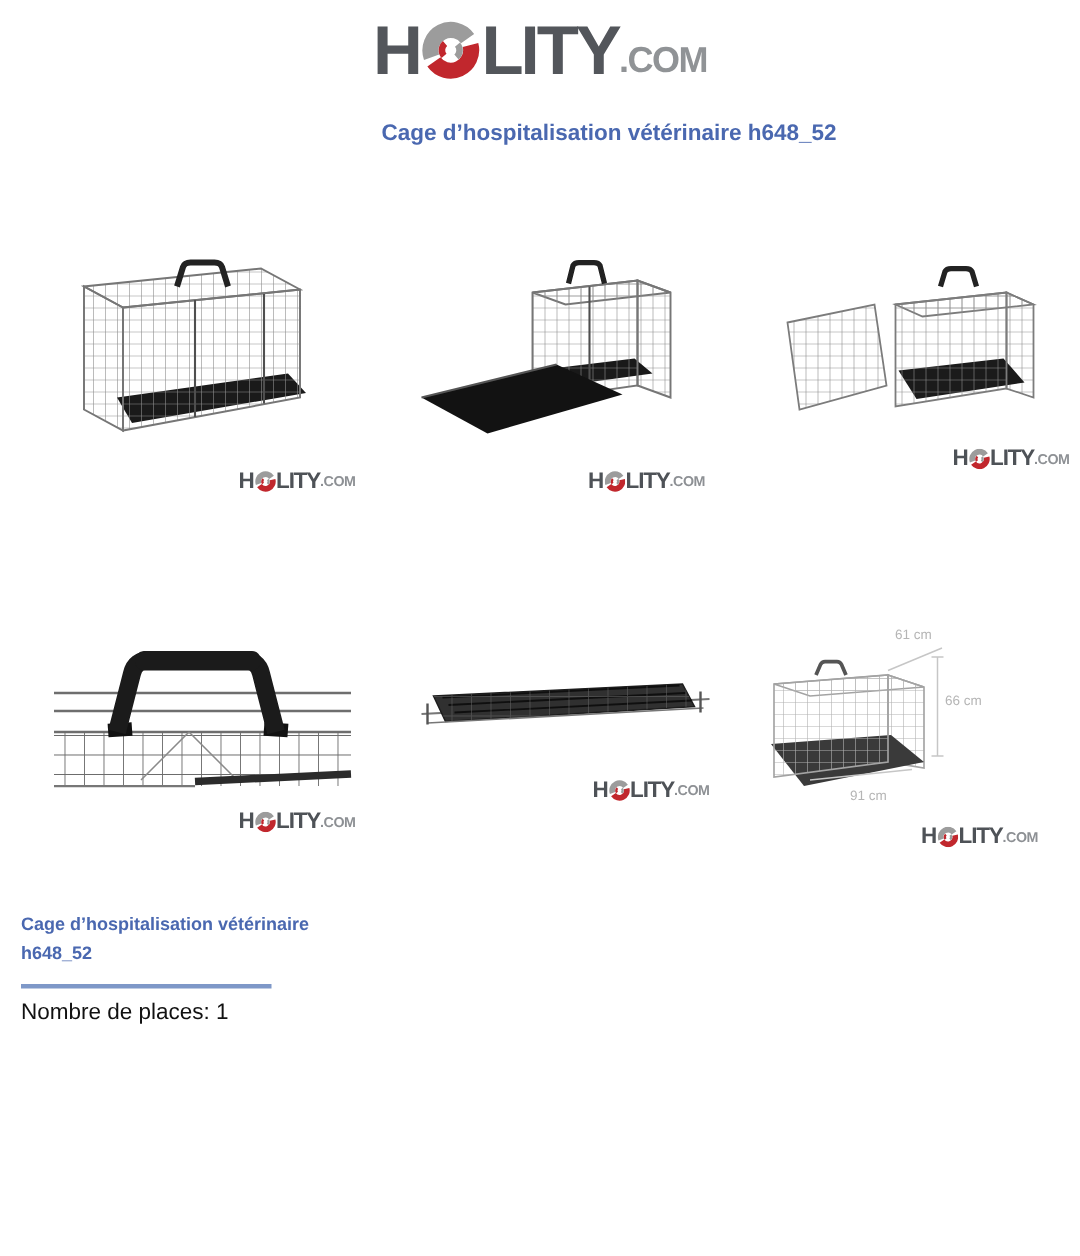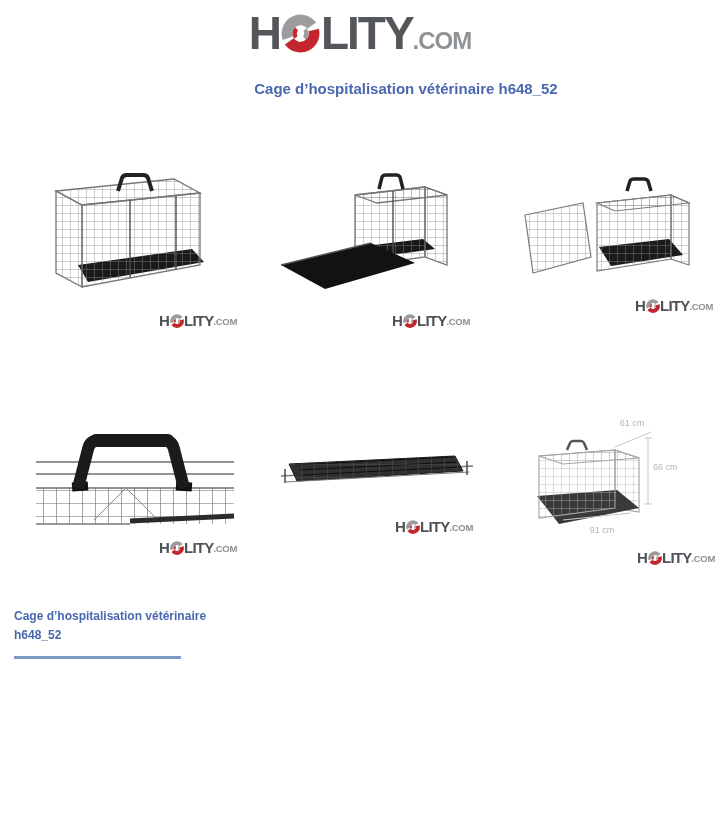--- a/index.html
+++ b/index.html
@@ -16,21 +16,21 @@
   .page-title{position:absolute;top:80px;left:0;width:720px;text-align:center;
     font-size:15px;font-weight:bold;color:#4a68b0;margin:0;padding-left:46px;}
   
   .cell{position:absolute;margin:0;padding:0;}
   .cell svg.photo{display:block;}
   #c1{left:30px;top:165px;width:210px;height:163px;}
   #c2{left:275px;top:165px;width:210px;height:163px;}
   #c3{left:505px;top:165px;width:210px;height:148px;}
   #c4{left:30px;top:412px;width:210px;height:143px;}
   #c5{left:275px;top:412px;width:210px;height:122px;}
-  #c6{left:505px;top:412px;width:212px;height:153px;}
+  #c6{left:482px;top:412px;width:212px;height:153px;}
   #c1 .wm{right:3px;}  #c2 .wm{right:15px;} #c3 .wm{right:2px;}
   #c4 .wm{right:3px;}  #c5 .wm{right:12px;} #c6 .wm{right:2px;}
   .wm{position:absolute;bottom:0;display:flex;align-items:center;}
   .wm .wm-t{font-size:15px;font-weight:bold;color:#4e5257;line-height:1;letter-spacing:-0.8px;}
   .wm .wm-o{width:14px;height:14px;margin:0 0.5px;}
   .wm .wm-c{font-size:9.5px;font-weight:bold;color:#8d9094;align-self:flex-end;padding-bottom:1px;letter-spacing:-0.3px;}
   
   .info{position:absolute;left:14px;top:607px;width:260px;}
   .info h2{margin:0;font-size:12px;font-weight:bold;color:#4a68b0;line-height:19px;width:244px;overflow:hidden;}
   .info h2 .l1{display:block;white-space:nowrap;}
@@ -211,13 +211,14 @@
   </figure>
 
 </main>
 
 <section class="info">
   <h2>
     <span class="l1">Cage d’hospitalisation vétérinaire</span>
     <span class="l2">h648_52</span>
   </h2>
   <hr class="divider">
+  <p class="spec">Nombre de places: 1</p>
 </section>
 
 </body></html>

